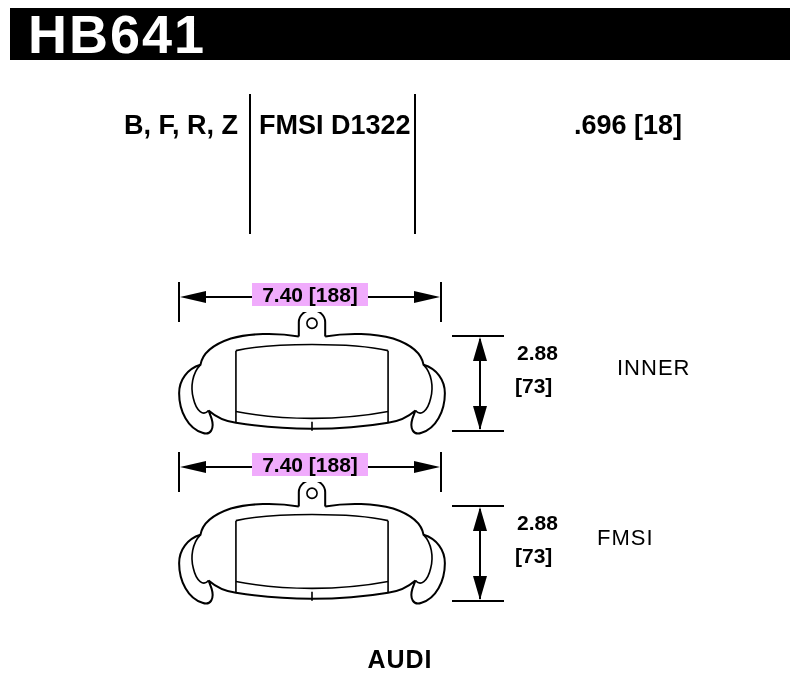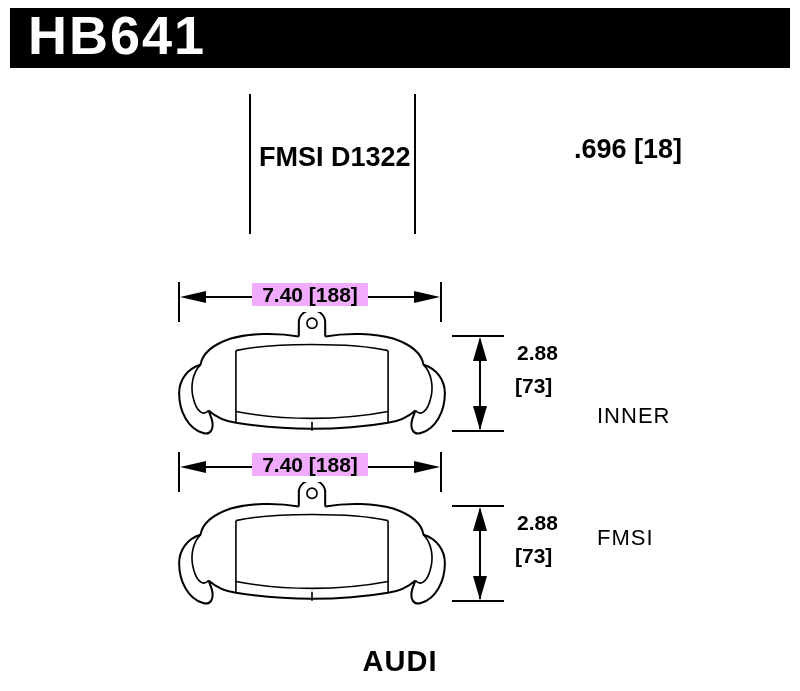--- a/index.html
+++ b/index.html
@@ -2,59 +2,60 @@
 <html><head>
 <meta charset="utf-8">
 <style>
   * { margin:0; padding:0; box-sizing:border-box; }
   html,body { background:#ffffff; }
   .page {
     position:relative; width:800px; height:691px; background:#ffffff;
     font-family:"Liberation Sans", sans-serif; color:#000; overflow:hidden;
   }
   .header-bar {
-    position:absolute; left:10px; top:8px; width:780px; height:60px;
-    background:#000; display:flex; padding-left:18px;
+    position:absolute; left:10px; top:8px; width:780px; height:52px;
+    background:#000; display:flex; align-items:center; padding-left:18px;
   }
   .part-number { color:#fff; font-size:54px; font-weight:bold; letter-spacing:2px; line-height:1; }
   .spec-text { position:absolute; font-size:27px; font-weight:bold; white-space:nowrap; }
   .vdivider { position:absolute; width:2px; background:#000; }
   .group { position:absolute; left:0; width:800px; height:170px; }
   .ext-v { position:absolute; width:2px; background:#000; }
   .ext-h { position:absolute; height:2px; background:#000; }
   .shaft-h { position:absolute; height:2px; background:#000; }
   .shaft-v { position:absolute; width:2px; background:#000; }
   .arr { position:absolute; width:0; height:0; }
   .arr.left  { border-top:6px solid transparent; border-bottom:6px solid transparent; border-right:26px solid #000; }
   .arr.right { border-top:6px solid transparent; border-bottom:6px solid transparent; border-left:26px solid #000; }
   .arr.up    { border-left:7px solid transparent; border-right:7px solid transparent; border-bottom:24px solid #000; }
   .arr.down  { border-left:7px solid transparent; border-right:7px solid transparent; border-top:24px solid #000; }
   .dim-label-wrap { position:absolute; text-align:center; }
   .dim-label-wrap span { background:#f0abfc; padding:0 10px; font-size:21px; font-weight:bold; white-space:nowrap; }
   .vdim-text { position:absolute; font-size:21px; font-weight:bold; white-space:nowrap;text-align:right; }
   .pos-label { position:absolute; font-size:22px; letter-spacing:1px; white-space:nowrap; }
   .footer-vehicle {
     position:absolute; left:0; top:645px; width:100%; text-align:center;
-    font-size:29px; font-weight:bold; letter-spacing:1px;
+    font-size:25px; font-weight:bold; letter-spacing:1px;
   }
   .pad-svg { position:absolute; left:170px; top:34px; }
 </style>
 </head>
 <body>
 
 <div class="page">
 
   <div class="header-bar">
     <span class="part-number">HB641</span>
   </div>
 
+  <div class="spec-text" style="left:0; top:110px; width:238px; text-align:right;">B, F, R, Z</div>
   <div class="vdivider" style="left:249px; top:94px; height:140px;"></div>
-  <div class="spec-text" style="left:259px; top:110px;margin-top:32px;">FMSI D1322</div>
+  <div class="spec-text" style="left:259px; top:110px;">FMSI D1322</div>
   <div class="vdivider" style="left:414px; top:94px; height:140px;"></div>
-  <div class="spec-text" style="left:574px; top:110px;margin-top:24px;">.696 [18]</div>
+  <div class="spec-text" style="left:574px; top:110px;">.696 [18]</div>
 
   <div class="group" style="top:278px;">
 
     <div class="ext-v" style="left:178px; top:4px; height:40px;"></div>
     <div class="ext-v" style="left:440px; top:4px; height:40px;"></div>
     <div class="shaft-h" style="left:206px; top:18px; width:208px;"></div>
     <div class="arr left" style="left:180px; top:13px;"></div>
     <div class="arr right" style="left:414px; top:13px;"></div>
     <div class="dim-label-wrap" style="left:178px; top:5px; width:264px;">
       <span>7.40 [188]</span>
@@ -75,21 +76,21 @@
       </g>
     </svg>
 
     <div class="ext-h" style="left:452px; top:57px; width:52px;"></div>
     <div class="ext-h" style="left:452px; top:152px; width:52px;"></div>
     <div class="shaft-v" style="left:479px; top:61px; height:90px;"></div>
     <div class="arr up" style="left:473px; top:59px;"></div>
     <div class="arr down" style="left:473px; top:128px;"></div>
     <div class="vdim-text" style="left:517px; top:63px;">2.88</div>
     <div class="vdim-text" style="left:515px; top:96px;">[73]</div>
-    <div class="pos-label" style="left:597px; top:77px;margin-top:48px;">INNER</div>
+    <div class="pos-label" style="left:617px; top:77px;">INNER</div>
   </div>
 
   <div class="group" style="top:448px;">
 
     <div class="ext-v" style="left:178px; top:4px; height:40px;"></div>
     <div class="ext-v" style="left:440px; top:4px; height:40px;"></div>
     <div class="shaft-h" style="left:206px; top:18px; width:208px;"></div>
     <div class="arr left" style="left:180px; top:13px;"></div>
     <div class="arr right" style="left:414px; top:13px;"></div>
     <div class="dim-label-wrap" style="left:178px; top:5px; width:264px;">

